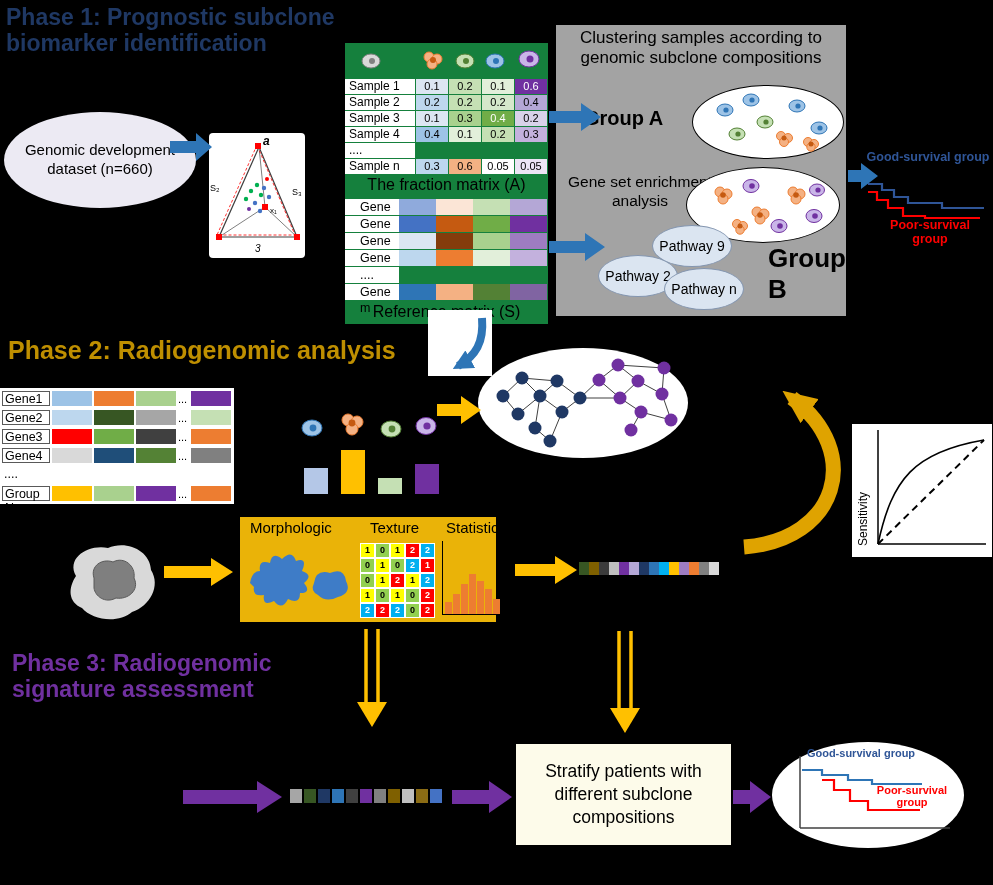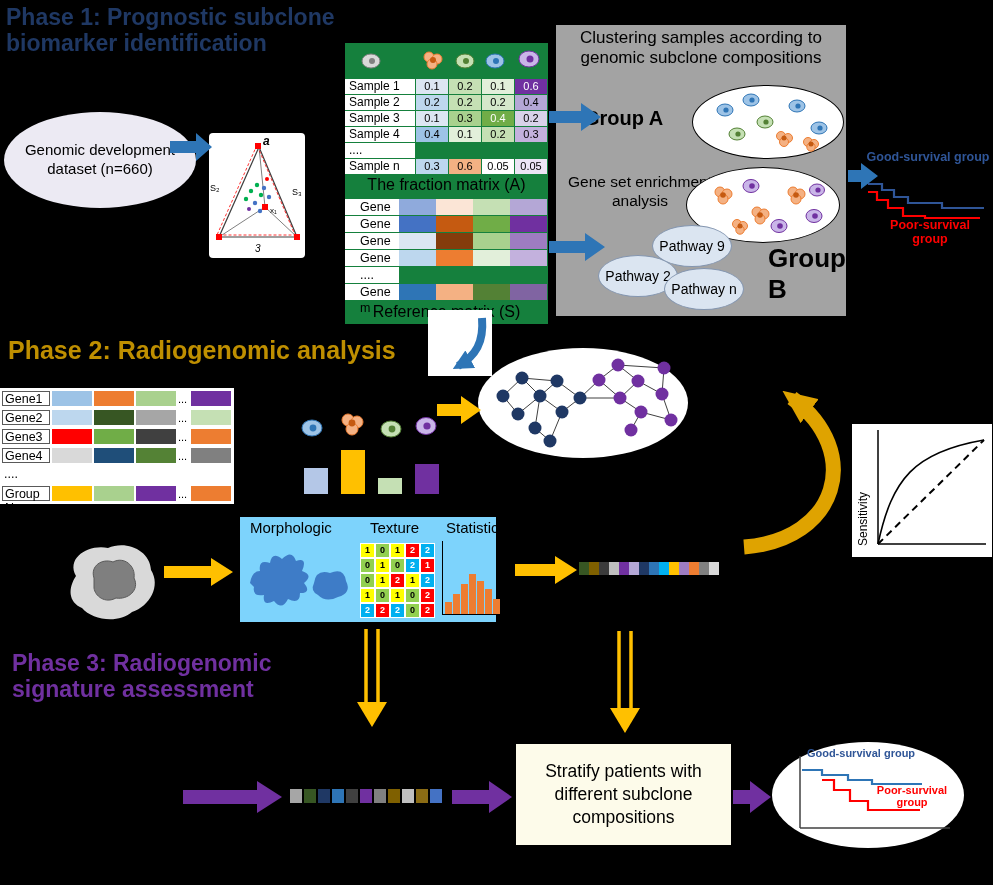--- a/index.html
+++ b/index.html
@@ -55,21 +55,21 @@
   .gt-dots{font-size:11px;width:13px;text-align:center;}
 
   #bars2{left:298px;top:448px;width:160px;height:46px;display:flex;align-items:flex-end;gap:13px;padding-left:6px;box-sizing:border-box;}
   .sc-bar{width:24px;}
 
   #network{left:478px;top:348px;width:210px;height:110px;background:#fff;border-radius:50%;}
 
   #roc{left:852px;top:424px;width:140px;height:133px;background:#fff;}
   #roc-label{left:4px;top:122px;font-size:12px;transform:rotate(-90deg);transform-origin:left top;white-space:nowrap;}
 
-  #morph-panel{left:240px;top:517px;width:256px;height:105px;background:#7dd3fc;}
+  #morph-panel{left:240px;top:517px;width:256px;height:105px;background:#eab308;}
   .mp-h{position:absolute;top:2px;font-size:15px;}
   #mp-h1{left:10px;} #mp-h2{left:130px;} #mp-h3{left:206px;}
   #texture-grid{left:120px;top:26px;display:grid;grid-template-columns:repeat(5,15px);grid-auto-rows:15px;}
   .tx-cell{border:1px solid #fff;box-sizing:border-box;font-size:9px;text-align:center;line-height:13px;font-weight:bold;}
   #stat-host{left:202px;top:24px;width:64px;height:74px;border-left:1.5px solid #000;border-bottom:1.5px solid #000;
              display:flex;align-items:flex-end;gap:1px;padding-left:2px;box-sizing:border-box;}
   .hg-bar{width:7px;}
 
   #strip2{left:579px;top:562px;display:flex;}
   .fs2{width:10px;height:13px;}

